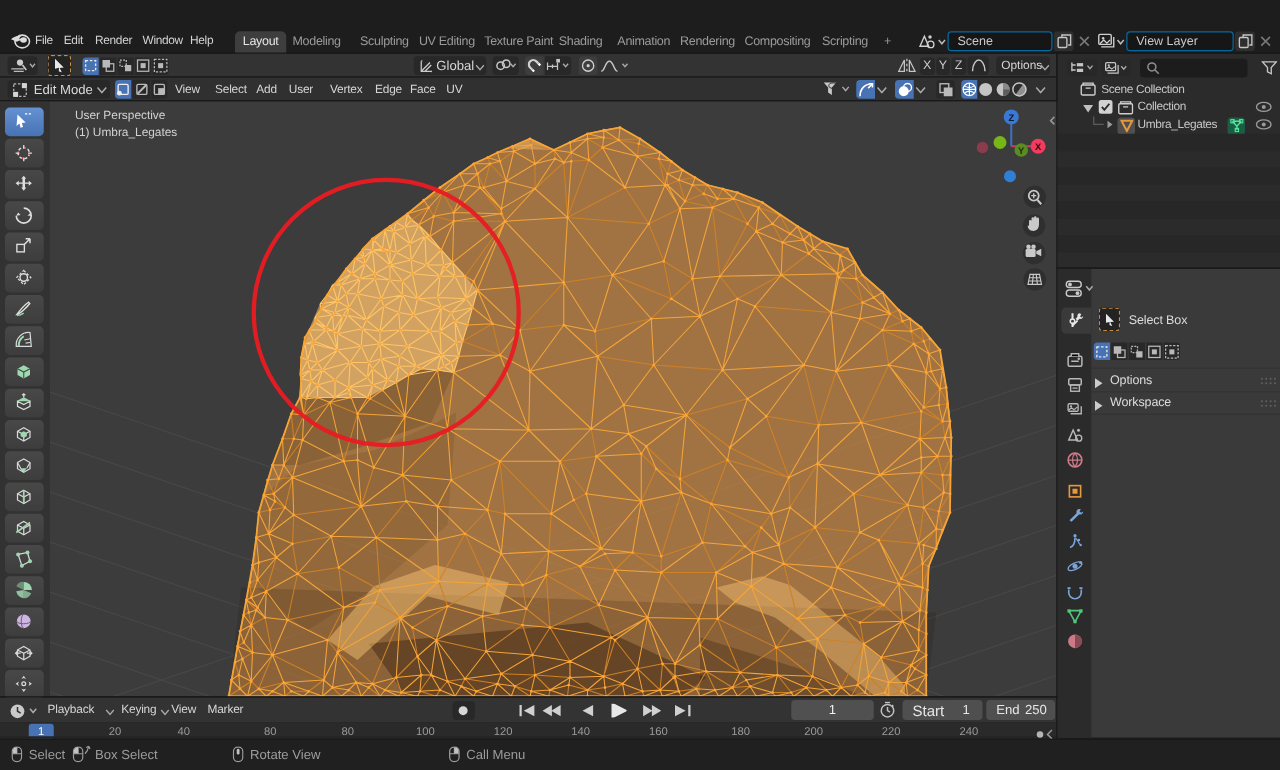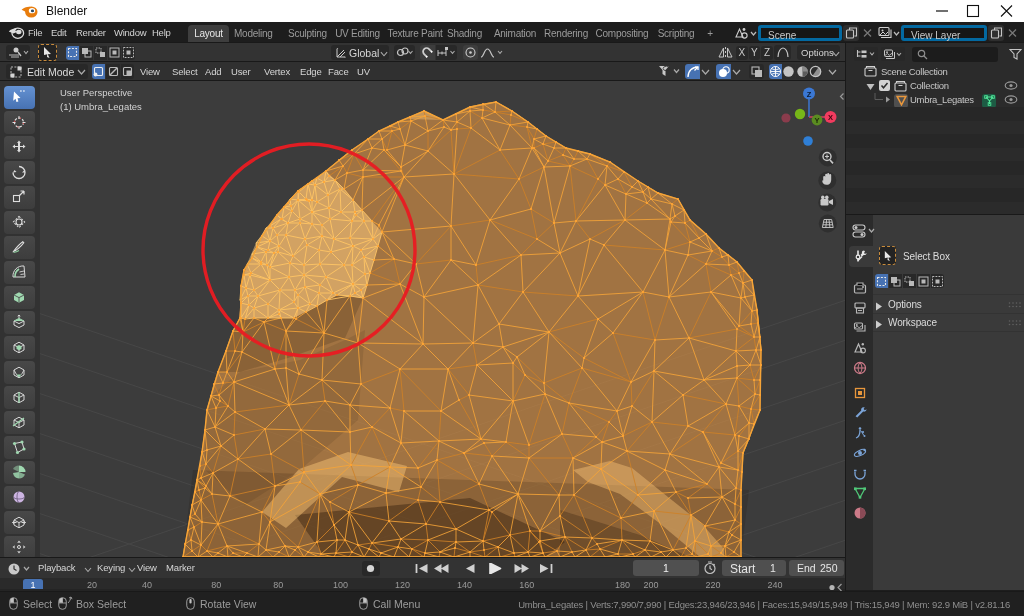--- a/index.html
+++ b/index.html
@@ -7,21 +7,21 @@
 #stage{position:relative;width:1024px;height:616px}
 
 #titlebar{left:0;top:0;width:1024px;height:22px;background:#fff;color:#000}
 #titlebar .t{position:absolute;left:46px;top:4px;font-size:12px;color:#111}
 
 #menubar{left:0;top:22px;width:1024px;height:21px;background:#1d1d1d}
 .mtxt{position:absolute;top:5px;font-size:9.5px;color:#d4d4d4;letter-spacing:-0.25px}
 .tab{position:absolute;top:3px;height:18px;line-height:18px;font-size:10px;color:#9b9b9b;
  letter-spacing:-0.25px;border-radius:4px 4px 0 0}
 .tab.act{background:#3e3e3e;color:#e6e6e6}
-.selbox{position:absolute;top:2.5px;height:16px;background:#161616;border:3px solid #0369a1;
+.selbox{position:absolute;top:2.5px;height:16px;background:#161616;border:1px solid #0369a1;
  border-radius:3px;color:#c9c9c9;font-size:10px;line-height:14px}
 
 #row2{left:0;top:43px;width:845px;height:19px;background:#333}
 #row3{left:0;top:62px;width:845px;height:19px;background:#303030}
 .hbtn{position:absolute;border-radius:3px;background:#282828}
 .hmenu{position:absolute;top:4px;font-size:9.5px;color:#d6d6d6;letter-spacing:-0.15px}
 .blue{background:#4772b3 !important}
 
 #toolbar{left:0;top:81px;width:40px;height:476px;background:#323232}
 .tbtn{position:absolute;left:4px;width:31px;height:23px;border-radius:4px;
@@ -228,34 +228,20 @@
         <path d="M3 6l5 2.6L13 6M8 8.6v5" fill="none" stroke="#d8d8d8" stroke-width="1"></path>
         <path d="M1.5 8.5h4M10.5 8.5h4M2.8 7.2L1.5 8.5l1.3 1.3M13.2 7.2l1.3 1.3-1.3 1.3" stroke="#d8d8d8" stroke-width="1" fill="none"></path>
       </svg>
 <div class="tbtn" style="top:454.86px"></div>
 <svg class="abs" style="left:11px;top:458.36px" width="16" height="16" viewBox="0 0 16 16">
         <path d="M8 1.5l1.8 2.6-1.8-.7-1.8.7zM8 14.5l1.8-2.6-1.8.7-1.8-.7zM1.5 8l2.6-1.8-.7 1.8.7 1.8zM14.5 8l-2.6-1.8.7 1.8-.7 1.8z" fill="#ddd"></path>
         <circle cx="8" cy="8" r="1.5" fill="none" stroke="#ddd" stroke-width="1"></circle>
       </svg>
     </div>
 
-<div class="abs" id="titlebar">
- <svg class="abs" style="left:21px;top:3px" width="17" height="16" viewBox="0 0 17 16">
-        <ellipse cx="10.3" cy="9.0" rx="6.2" ry="5.5" fill="#e87d0d"></ellipse>
-        <path d="M0.6 6.8C3 4.6 6.5 3.4 9.5 3.9L7.8 6.2 12 6.5 5.5 9.2z" fill="#e87d0d"></path>
-        <ellipse cx="11.0" cy="7.7" rx="3.2" ry="2.6" fill="#fff"></ellipse>
-        <ellipse cx="11.5" cy="7.9" rx="1.6" ry="1.4" fill="#2b4a66"></ellipse>
-      </svg>
- <div class="t">Blender</div>
- <svg class="abs" style="left:930px;top:0" width="94" height="22">
-        <path d="M6 11h12" stroke="#111" stroke-width="1.2"></path>
-        <rect x="37.5" y="5.5" width="11" height="11" stroke="#111" stroke-width="1.1" fill="none"></rect>
-        <path d="M71 5.5l11 11M82 5.5l-11 11" stroke="#111" stroke-width="1.1"></path>
-      </svg>
-</div>
 
 <div class="abs" id="menubar">
       <svg class="abs" style="left:8px;top:3px" width="17" height="15" viewBox="0 0 17 15">
         <ellipse cx="9.8" cy="8.2" rx="5.8" ry="5.1" fill="none" stroke="#dcdcdc" stroke-width="1.3"></ellipse>
         <ellipse cx="10.8" cy="7.0" rx="2.7" ry="2.2" fill="#dcdcdc"></ellipse>
         <path d="M0.8 6.4C3 4.4 6 3.3 8.8 3.7L7.2 5.9l3.5.3-5.3 2.2z" fill="#dcdcdc"></path>
       </svg>
 <div class="mtxt" style="left:28px">File</div>
 <div class="mtxt" style="left:51px">Edit</div>
 <div class="mtxt" style="left:76px">Render</div>
@@ -734,21 +720,21 @@
     </div>
 <div class="abs" id="tl-ruler">
       <div id="tl-num" class="abs" style="left:80.0px;top:2px;width:24px;text-align:center;font-size:9px;color:#9a9a9a">20</div>
 <div id="tl-num" class="abs" style="left:142.1px;top:2px;width:24px;text-align:left;font-size:9px;color:#9a9a9a">40</div>
 <div id="tl-num" class="abs" style="left:204.2px;top:2px;width:24px;text-align:center;font-size:9px;color:#9a9a9a">80</div>
 <div id="tl-num" class="abs" style="left:266.3px;top:2px;width:24px;text-align:center;font-size:9px;color:#9a9a9a">80</div>
 <div id="tl-num" class="abs" style="left:328.4px;top:2px;width:24px;text-align:center;font-size:9px;color:#9a9a9a">100</div>
 <div id="tl-num" class="abs" style="left:390.5px;top:2px;width:24px;text-align:center;font-size:9px;color:#9a9a9a">120</div>
 <div id="tl-num" class="abs" style="left:452.6px;top:2px;width:24px;text-align:center;font-size:9px;color:#9a9a9a">140</div>
 <div id="tl-num" class="abs" style="left:514.7px;top:2px;width:24px;text-align:center;font-size:9px;color:#9a9a9a">160</div>
-<div id="tl-num" class="abs" style="left:606px;top:2px;width:24px;text-align:right;font-size:9px;color:#9a9a9a">180</div>
+<div id="tl-num" class="abs" style="left:585px;top:2px;width:24px;text-align:left;font-size:9px;color:#9a9a9a">180</div>
 <div id="tl-num" class="abs" style="left:638.9px;top:2px;width:24px;text-align:center;font-size:9px;color:#9a9a9a">200</div>
 <div id="tl-num" class="abs" style="left:701.0px;top:2px;width:24px;text-align:center;font-size:9px;color:#9a9a9a">220</div>
 <div id="tl-num" class="abs" style="left:763.1px;top:2px;width:24px;text-align:center;font-size:9px;color:#9a9a9a">240</div>
 <div class="abs" style="left:23px;top:0.5px;width:20px;height:12px;background:#4772b3;border-radius:2.5px"></div>
 <div class="abs" style="left:23px;top:1.5px;width:20px;text-align:center;font-size:9px;color:#fff">1</div>
 <div class="abs" style="left:0;top:11px;width:846px;height:2px;background:#242424"></div>
 <svg class="abs" style="left:828px;top:5px" width="17" height="9" viewBox="0 0 17 9">
         <circle cx="4" cy="4.5" r="2.6" fill="#b5b5b5"></circle>
         <path d="M13.5 1l-3.5 3.5 3.5 3.5" stroke="#999" stroke-width="1.2" fill="none"></path>
       </svg>
@@ -774,21 +760,20 @@
         <rect x="0.75" y="0.75" width="7.5" height="11.5" rx="3.4" fill="none" stroke="#9c9c9c" stroke-width="1"></rect>
         <rect x="3.4" y="2" width="2.2" height="4.6" rx="1.1" fill="#c2c2c2"></rect>
       </svg>
 <div class="stext" style="left:200px">Rotate View</div>
 <svg class="abs" style="left:359px;top:5px" width="9" height="13" viewBox="0 0 9 13">
         <rect x="0.75" y="0.75" width="7.5" height="11.5" rx="3.4" fill="none" stroke="#9c9c9c" stroke-width="1"></rect>
         <path d="M4.5 1v5M1 6h7" stroke="#9c9c9c" stroke-width="0.9"></path>
         <path d="M7.8 2.8a3.3 3.3 0 00-3.3-2v5h3.3z" fill="#c2c2c2"></path>
       </svg>
 <div class="stext" style="left:373px">Call Menu</div>
-<div class="stext" style="left:440px;width:570px;text-align:right;color:#8f8f8f;font-size:9.5px;top:7px;white-space:nowrap;letter-spacing:-0.2px">Umbra_Legates | Verts:7,990/7,990 | Edges:23,946/23,946 | Faces:15,949/15,949 | Tris:15,949 | Mem: 92.9 MiB | v2.81.16</div>
     </div>
 
 <div class="sep" style="left:0;top:42px;width:1024px;height:1px"></div>
 <div class="sep" style="left:0;top:61px;width:846px;height:1px"></div>
 <div class="sep" style="left:0;top:80px;width:846px;height:1px"></div>
 <div class="sep" style="left:0;top:557px;width:846px;height:1px"></div>
 <div class="sep" style="left:0;top:591px;width:1024px;height:1px"></div>
 <div class="sep" style="left:845px;top:43px;width:1px;height:548px"></div>
 <div class="sep" style="left:845px;top:214px;width:179px;height:1px"></div>
 </div>

